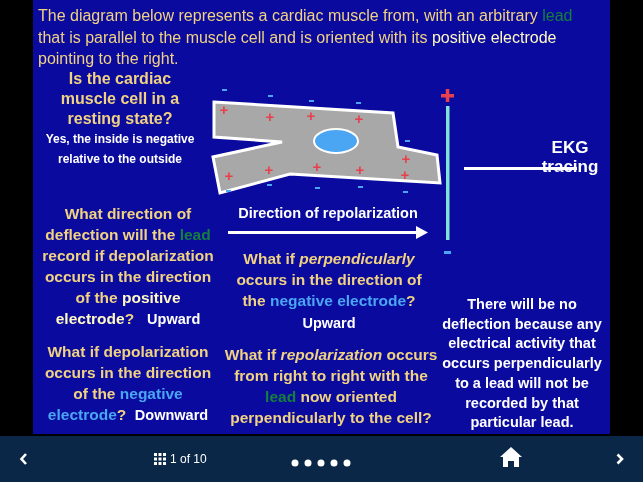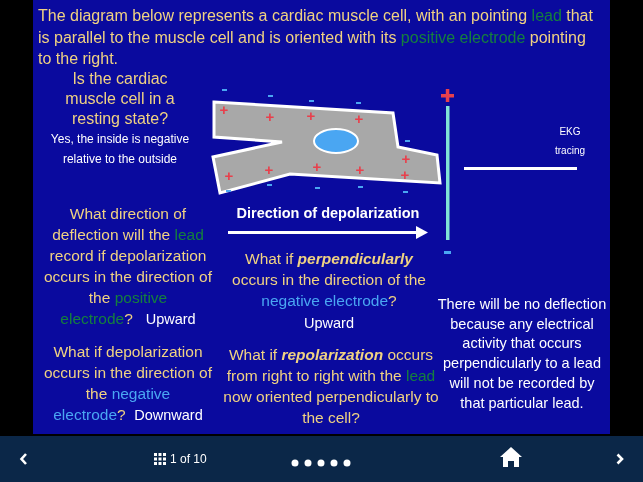--- a/index.html
+++ b/index.html
@@ -1,33 +1,33 @@
 <!DOCTYPE html>
 <html><head>
 <meta charset="utf-8">
 <style>
   html,body{margin:0;padding:0;}
   body{width:643px;height:482px;background:#000;position:relative;overflow:hidden;font-family:"Liberation Sans",sans-serif;}
   .slide{position:absolute;left:33px;top:0;width:577px;height:434px;background:#0a0a9e;}
-  .t{position:absolute;color:#f0d282;font-size:15.5px;line-height:20px;text-align:center;}
+  .t{position:absolute;color:#f0d282;font-size:15.5px;line-height:20px;text-align:center;font-weight:bold;}
   .w{color:#fff;}
   .lead{color:#15803d;}
-  .pos{color:#15803d;}
+  .pos{color:#fef9c3;}
   .neg{color:#4aa6f2;}
   .intro{position:absolute;left:38px;top:5px;width:560px;font-size:16px;line-height:21.5px;color:#f0d282;text-align:left;}
   .toolbar{position:absolute;left:0;top:436px;width:643px;height:46px;background:#0b2748;}
   .tb{position:absolute;color:#fff;}
   svg{position:absolute;left:0;top:0;}
 </style>
 </head>
 <body>
 
 <div class="slide"></div>
 
-<div class="intro"><span>The diagram below represents a cardiac muscle cell, with an pointing </span><span class="lead">lead</span><span> that is parallel to the muscle cell and is oriented with its </span><span class="pos">positive electrode</span><span> pointing to the right.</span></div>
+<div class="intro"><span>The diagram below represents a cardiac muscle from, with an arbitrary </span><span class="lead">lead</span><span> that is parallel to the muscle cell and is oriented with its </span><span class="pos">positive electrode</span><span> pointing to the right.</span></div>
 
 <div class="t" style="left:45px;top:69px;width:150px;font-size:16px;">Is the cardiac muscle cell in a resting state?</div>
 <div class="t w" style="left:40px;top:130px;width:160px;font-size:12px;line-height:19.5px;">Yes, the inside is negative relative to the outside</div>
 
 <div class="t" style="left:36px;top:203px;width:184px;font-size:15.5px;line-height:21px;"><span>What direction of deflection will the </span><span class="lead">lead</span><span> record if depolarization occurs in the direction of the </span><span class="pos">positive</span><br><span class="pos">electrode</span><span>?</span>&nbsp;&nbsp;&nbsp;<span class="w" style="font-size:14.5px;">Upward</span></div>
 
 <div class="t" style="left:36px;top:341px;width:184px;font-size:15.5px;line-height:21px;text-align:center;"><span>What if depolarization occurs in the direction of the </span><span class="neg">negative</span><br><span class="neg">electrode</span><span>?</span>&nbsp;&nbsp;<span class="w" style="font-size:14.5px;">Downward</span></div>
 
 <svg width="643" height="434">
 
@@ -66,23 +66,23 @@
       <rect x="441" y="94" width="13" height="3.5"></rect>
       <rect x="445.8" y="89" width="3.5" height="13"></rect>
     </g>
 
   <rect x="464" y="167" width="113" height="3" fill="#ffffff"></rect>
 
   <rect x="228" y="231" width="190" height="3" fill="#ffffff"></rect>
   <polygon points="416,226 428,232.5 416,239" fill="#ffffff"></polygon>
 </svg>
 
-<div class="t w" style="left:540px;top:122px;width:60px;font-size:10px;line-height:19px;"><span>EKG</span><br><span>tracing</span></div>
+<div class="t w" style="left:540px;top:138px;width:60px;font-size:17px;line-height:19px;"><span>EKG</span><br><span>tracing</span></div>
 
-<div class="t w" style="left:222px;top:203px;width:212px;font-size:14.5px;font-weight:bold;">Direction of depolarization</div>
+<div class="t w" style="left:222px;top:203px;width:212px;font-size:14.5px;font-weight:bold;">Direction of repolarization</div>
 
 <div class="t" style="left:224px;top:248px;width:210px;font-size:15.5px;line-height:21px;"><span>What if </span><b><i>perpendicularly</i></b><span> occurs in the direction of the </span><span class="neg">negative electrode</span><span>?</span></div>
 <div class="t w" style="left:224px;top:313px;width:210px;font-size:14.5px;">Upward</div>
 
 <div class="t" style="left:222px;top:344px;width:218px;font-size:15.5px;line-height:21px;"><span>What if </span><b><i>repolarization</i></b><span> occurs from right to right with the </span><span class="lead">lead</span><span> now oriented perpendicularly to the cell?</span></div>
 
 <div class="t w" style="left:437px;top:295px;width:170px;font-size:14.5px;line-height:19.7px;">There will be no deflection because any electrical activity that occurs perpendicularly to a lead will not be recorded by that particular lead.</div>
 
 <div class="toolbar">
   <div class="tb" style="left:16px;top:10px;width:16px;height:24px;">

